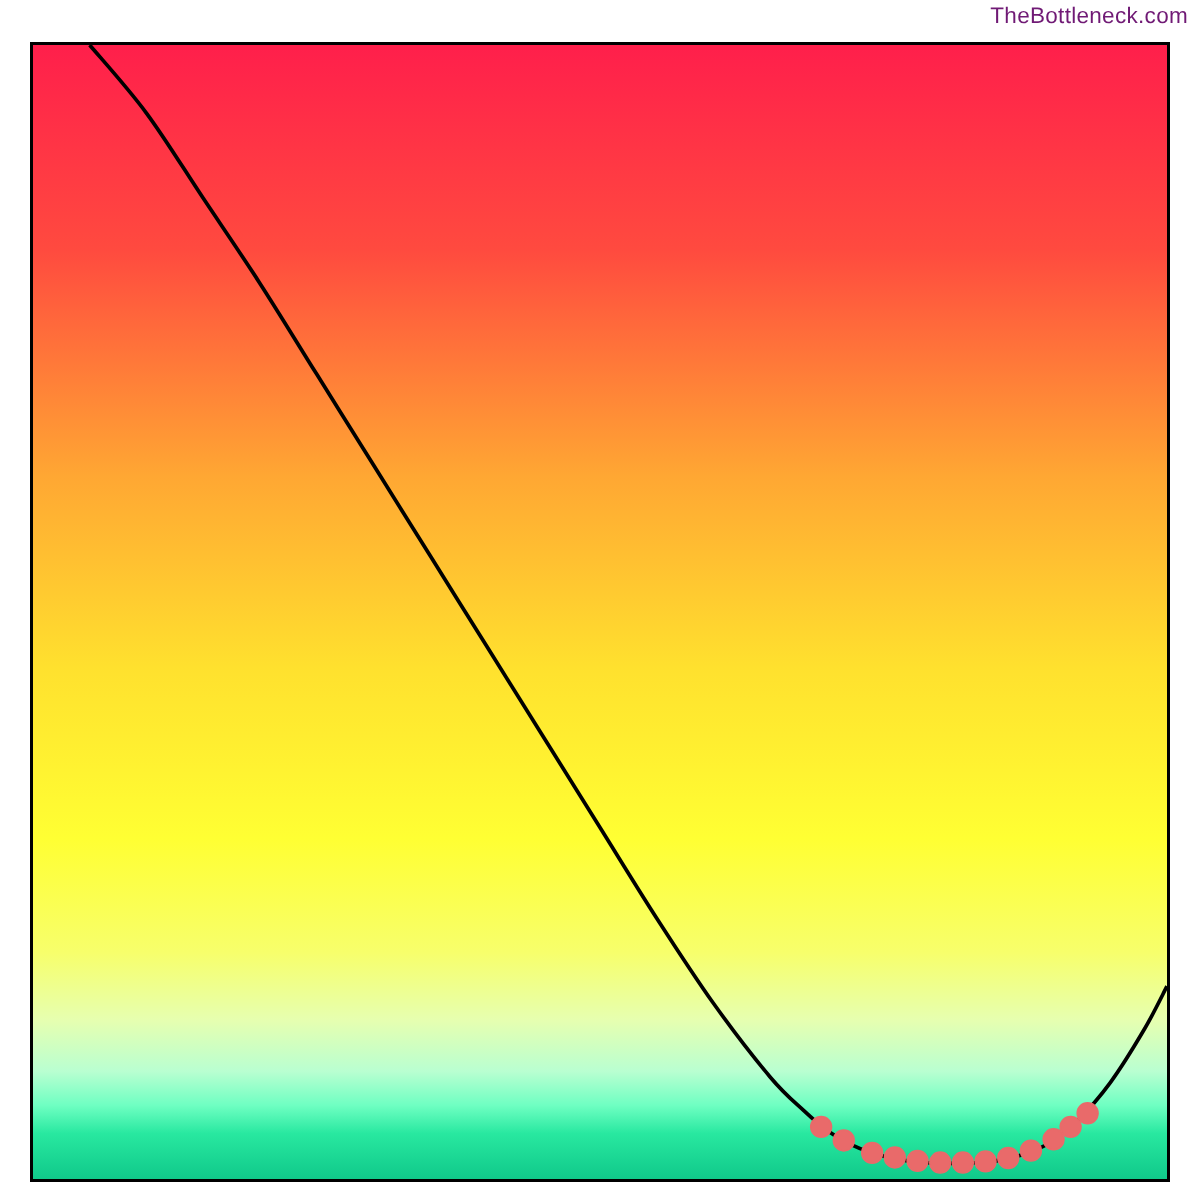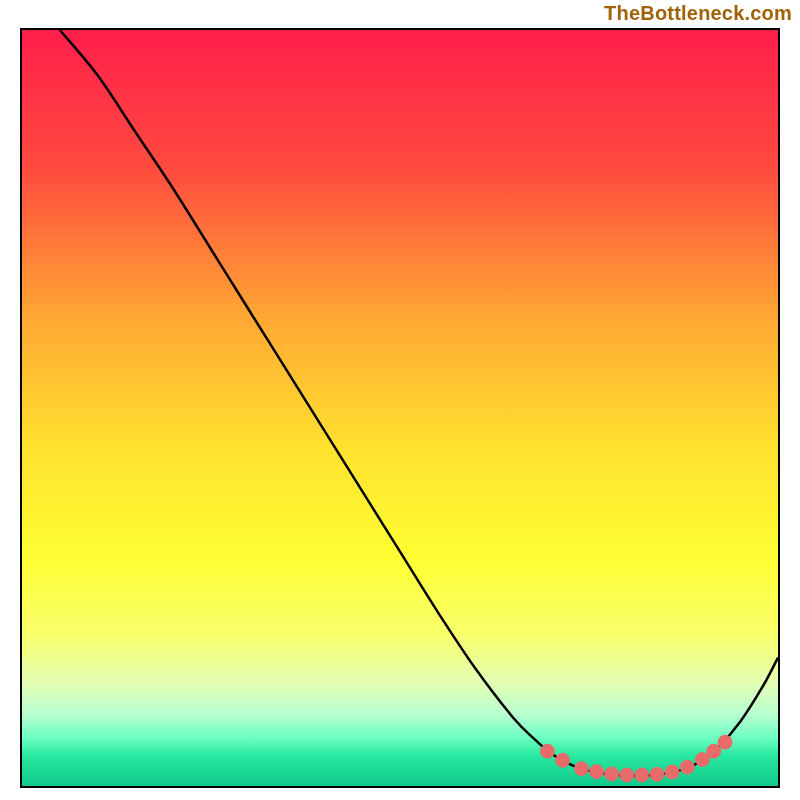--- a/index.html
+++ b/index.html
@@ -13,23 +13,23 @@
   }
   .frame {
     position: relative;
     width: 800px;
     height: 800px;
   }
   .watermark {
     position: absolute;
     top: 2px;
     right: 8px;
-    font-size: 20px;
-    font-weight: 700;
-    color: #a16207;
+    font-size: 15px;
+    font-weight: 400;
+    color: #701a75;
     letter-spacing: 0.2px;
     z-index: 10;
   }
   .plot-area {
     position: absolute;
     left: 20px;
     top: 28px;
     width: 760px;
     height: 760px;
     border: 2.5px solid #000;

